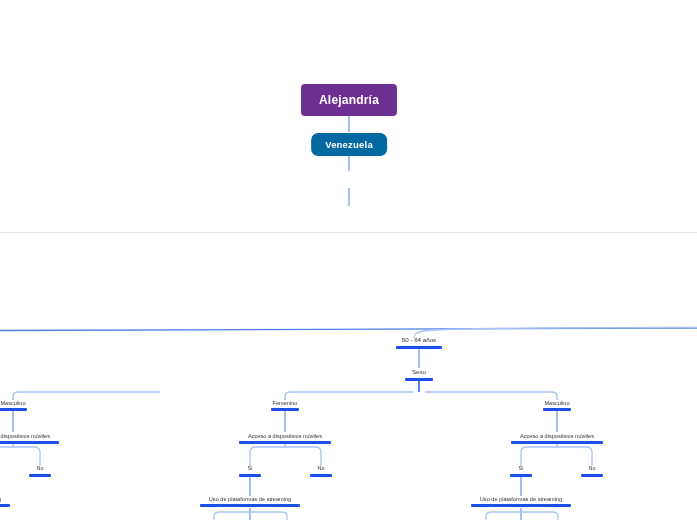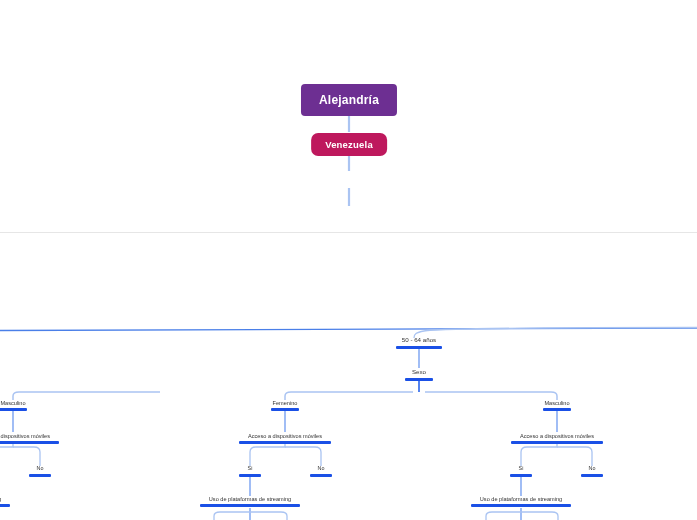--- a/index.html
+++ b/index.html
@@ -32,21 +32,21 @@
     display:flex; align-items:center; justify-content:center;
     letter-spacing:.2px;
   }
   .pill.root {
     background:#6d2f92;
     font-size:12px;
     padding:9px 18px;
     border-radius:4px;
   }
   .pill.lvl1 {
-    background:#be185d;
+    background:#0369a1;
     font-size:9.5px;
     padding:6px 14px;
   }
   .pill.lvl2 {
     background:#1a50e6;
     font-size:8.5px;
     padding:5px 12px;
   }
 
   

